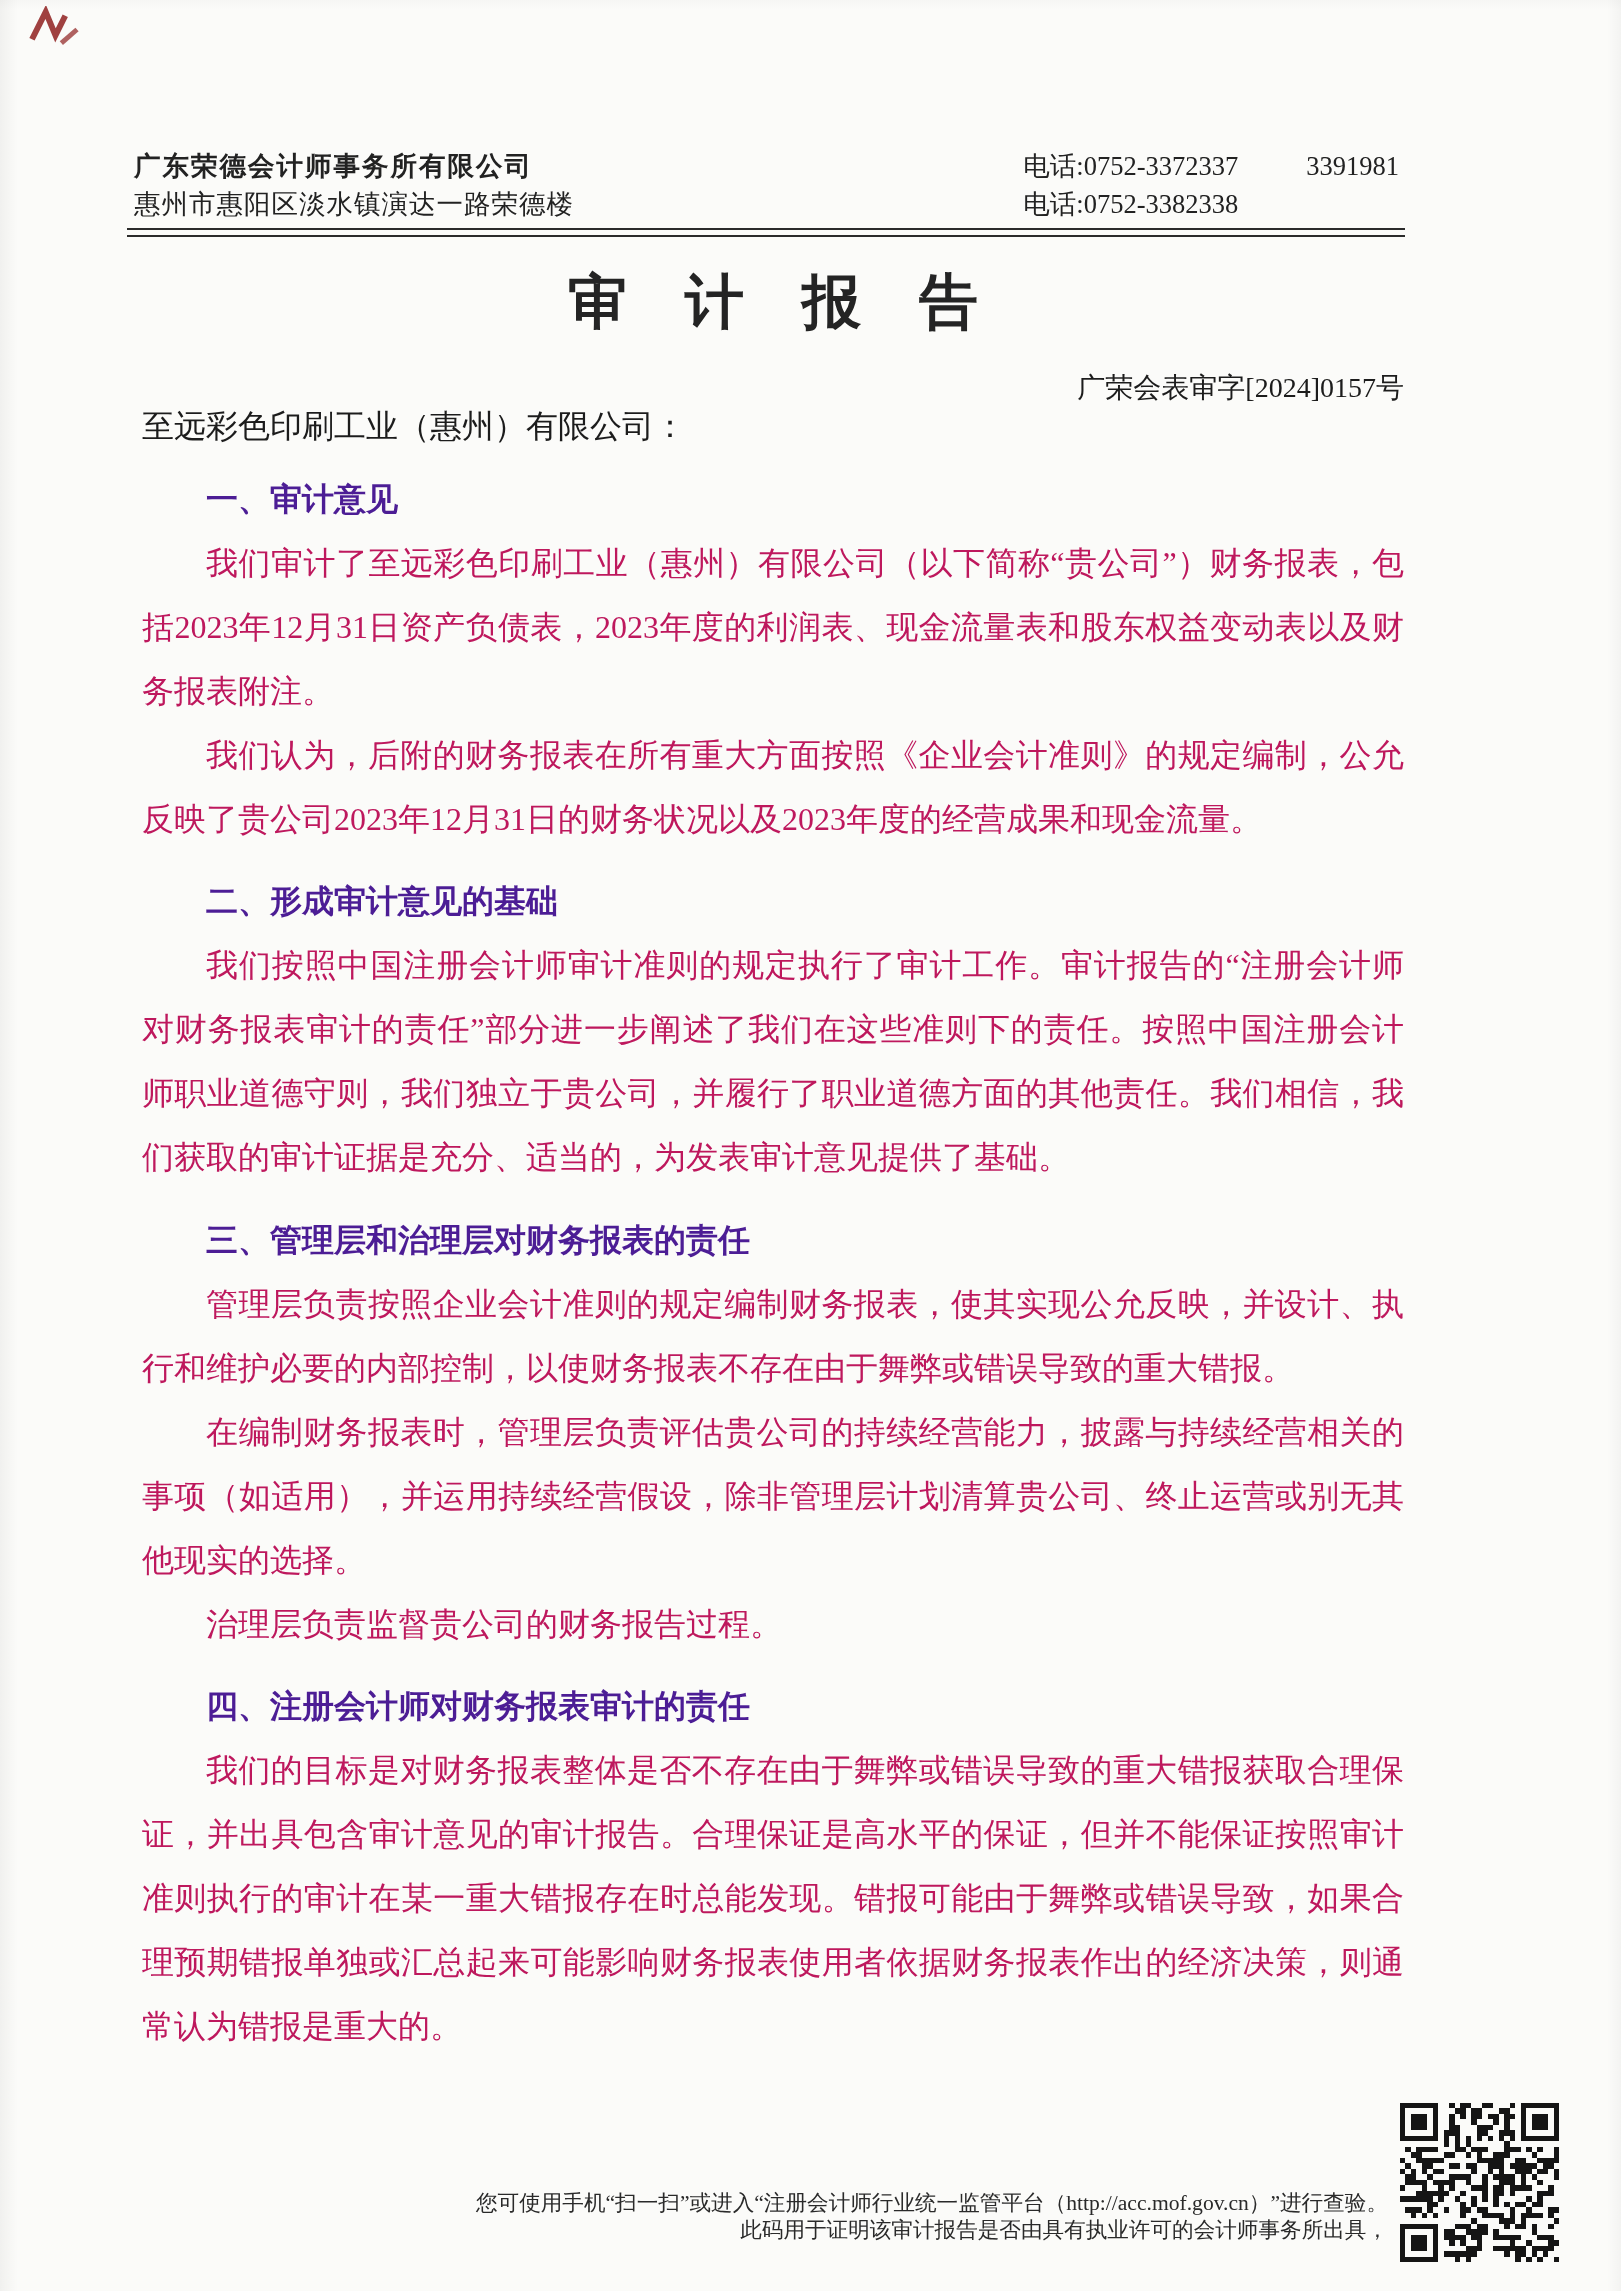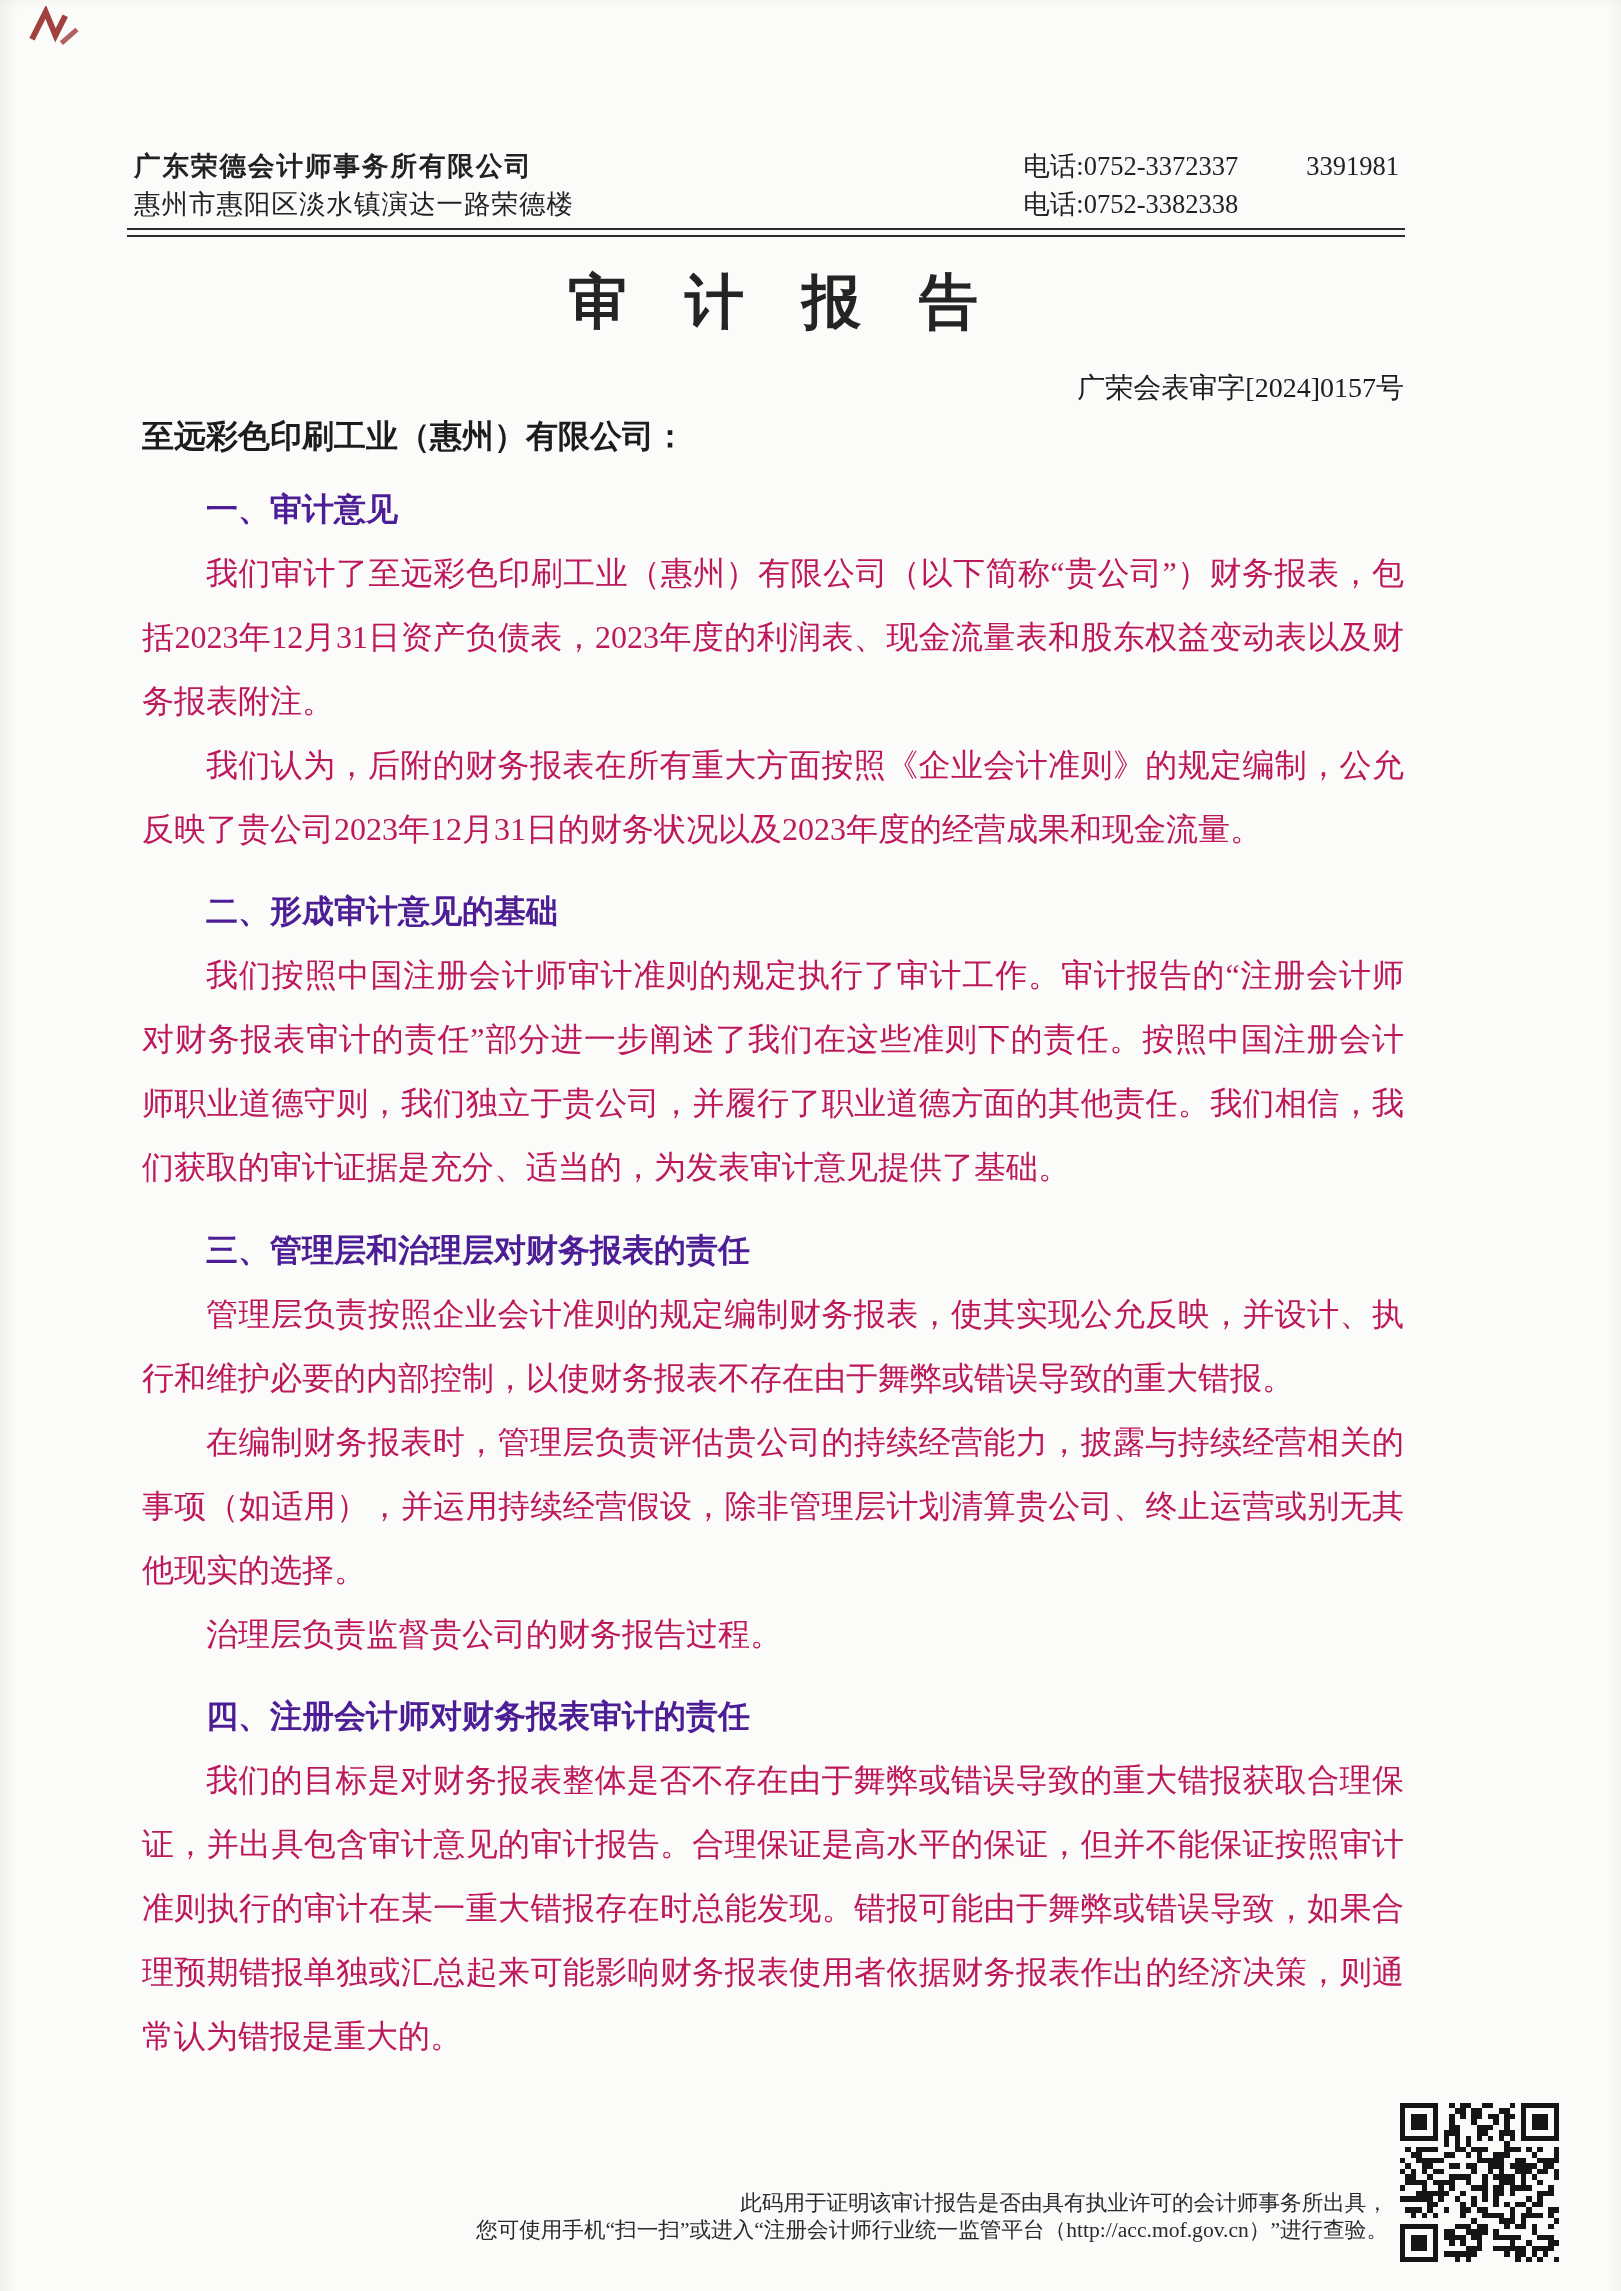--- a/index.html
+++ b/index.html
@@ -39,21 +39,21 @@
   }
 
   .content { position:absolute; top:239px; left:142px; width:1262px; }
 
   .doc-title {
     margin:21.6px 0 0; text-align:center;
     font-size:59px; line-height:82px; font-weight:700;
     letter-spacing:21.6px; text-indent:21.6px; color:#242424;
   }
   .ref-no { margin-top:27.4px; text-align:right; font-size:28px; line-height:35px; }
-  .addressee { margin-top:10px; font-size:32px; line-height:43px; font-weight:700; }
+  .addressee { margin-top:0; font-size:32px; line-height:43px; font-weight:400; }
 
   .sec-heading {
     margin:19.6px 0 0; font-size:32px; line-height:63px;
     font-weight:700; text-indent:2em;
     font-family:"Liberation Sans", sans-serif;
     color:#4c1d95;
   }
   .para {
     margin:0; font-size:32px; line-height:64px;
     text-align:justify; text-indent:2em; color:#be185d;
@@ -112,22 +112,22 @@
     </section>
 
     <section>
       <h2 class="sec-heading">四、注册会计师对财务报表审计的责任</h2>
       <p class="para">我们的目标是对财务报表整体是否不存在由于舞弊或错误导致的重大错报获取合理保证，并出具包含审计意见的审计报告。合理保证是高水平的保证，但并不能保证按照审计准则执行的审计在某一重大错报存在时总能发现。错报可能由于舞弊或错误导致，如果合理预期错报单独或汇总起来可能影响财务报表使用者依据财务报表作出的经济决策，则通常认为错报是重大的。</p>
     </section>
   </main>
 
   <footer>
     <div class="footer-text">
+      <div>您可使用手机“扫一扫”或进入“注册会计师行业统一监管平台（http://acc.mof.gov.cn）”进行查验。</div>
       <div>此码用于证明该审计报告是否由具有执业许可的会计师事务所出具，</div>
-      <div>您可使用手机“扫一扫”或进入“注册会计师行业统一监管平台（http://acc.mof.gov.cn）”进行查验。</div>
     </div>
     <svg class="qr" viewBox="0 0 29 29" shape-rendering="crispEdges">
         <rect x="0" y="0" width="1" height="1" fill="#151515"></rect>
         <rect x="0" y="1" width="1" height="1" fill="#151515"></rect>
         <rect x="0" y="2" width="1" height="1" fill="#151515"></rect>
         <rect x="0" y="3" width="1" height="1" fill="#151515"></rect>
         <rect x="0" y="4" width="1" height="1" fill="#151515"></rect>
         <rect x="0" y="5" width="1" height="1" fill="#151515"></rect>
         <rect x="0" y="6" width="1" height="1" fill="#151515"></rect>
         <rect x="1" y="0" width="1" height="1" fill="#151515"></rect>

